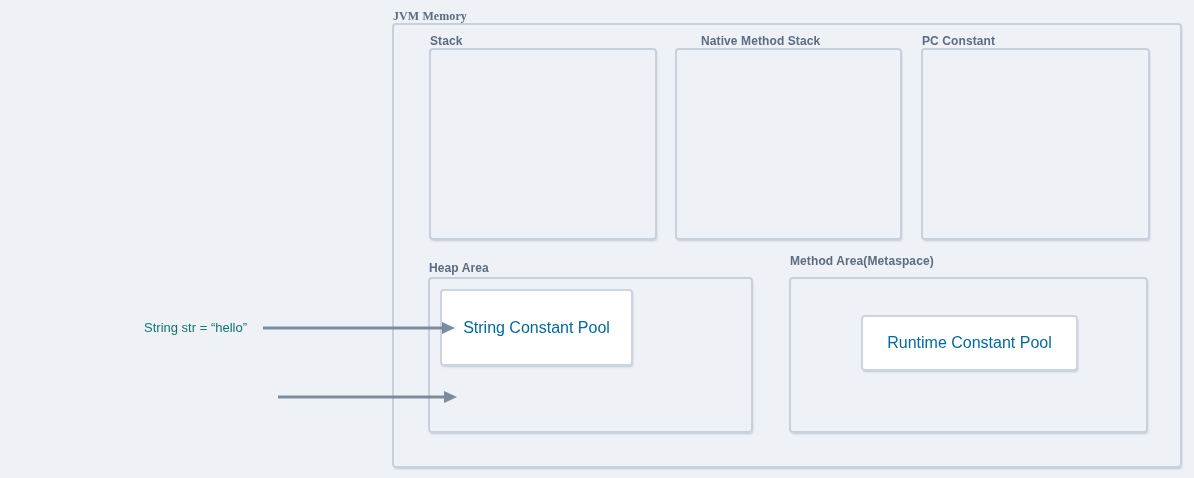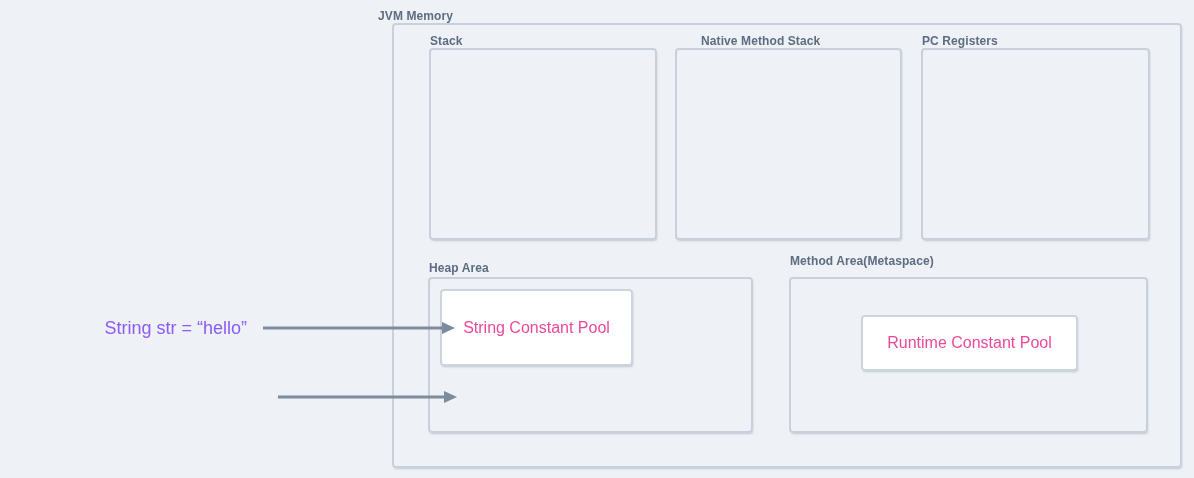--- a/index.html
+++ b/index.html
@@ -31,39 +31,39 @@
     position: absolute;
     background: #ffffff;
     border: 2px solid #ccd4de;
     border-radius: 4px;
     box-sizing: border-box;
     box-shadow: 1px 2px 2px -1px rgba(154,168,186,0.55);
     display: flex;
     align-items: center;
     justify-content: center;
     font-size: 16px;
-    color: #ec4899;
+    color: #0369a1;
     white-space: nowrap;
   }
   .code-label {
     position: absolute;
-    font-size: 18px;
+    font-size: 13px;
     line-height: 18px;
-    color: #8b5cf6;
+    color: #0f766e;
     white-space: nowrap;
   }
   .arrows {
     position: absolute;
     left: 0; top: 0;
     pointer-events: none;
   }
 
   
   #jvm-box        { left: 392px; top: 23px;  width: 790px; height: 445px; }
-  #jvm-title      { left: 378px; top: 9px; }
+  #jvm-title      { left: 393px; top: 9px; font-family: Liberation Serif, serif; }
 
   #stack-label    { left: 430px; top: 34px; }
   #stack-box      { left: 429px; top: 48px;  width: 228px; height: 192px; }
 
   #nms-label      { left: 676px; top: 34px; margin-left: 25px; }
   #nms-box        { left: 675px; top: 48px;  width: 227px; height: 192px; }
 
   #pc-label       { left: 922px; top: 34px; }
   #pc-box         { left: 921px; top: 48px;  width: 229px; height: 192px; }
 
@@ -85,21 +85,21 @@
 
   <div class="group-label" id="jvm-title">JVM Memory</div>
   <div class="region" id="jvm-box"></div>
 
   <div class="group-label" id="stack-label">Stack</div>
   <div class="region" id="stack-box"></div>
 
   <div class="group-label" id="nms-label">Native Method Stack</div>
   <div class="region" id="nms-box"></div>
 
-  <div class="group-label" id="pc-label">PC Registers</div>
+  <div class="group-label" id="pc-label">PC Constant</div>
   <div class="region" id="pc-box"></div>
 
   <div class="group-label" id="heap-label">Heap Area</div>
   <div class="region" id="heap-box"></div>
   <div class="node" id="scp-node">String Constant Pool</div>
 
   <div class="group-label" id="method-label">Method Area(Metaspace)</div>
   <div class="region" id="method-box"></div>
   <div class="node" id="rcp-node">Runtime Constant Pool</div>
 

